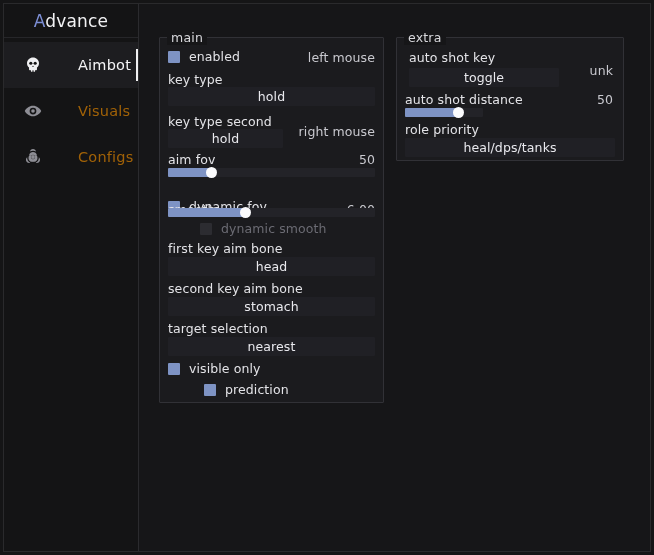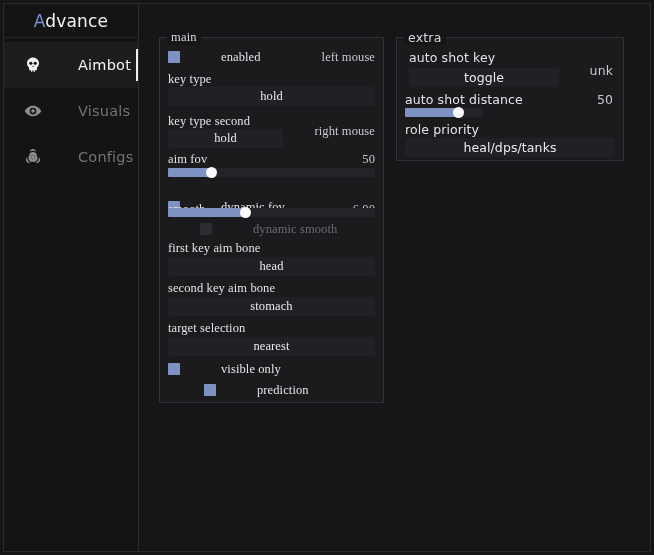--- a/index.html
+++ b/index.html
@@ -84,21 +84,21 @@
     height: 22px;
     margin-right: 10px;
     display: flex;
     align-items: center;
     justify-content: center;
     flex: none;
   }
   .navicon svg { display: block; }
   .navlabel {
     font-size: 14.5px;
-    color: #737373;
+    color: #a16207;
     letter-spacing: .2px;
   }
   .navitem.active .navlabel { color: #f4f4f6; }
 
   
   .content {
     position: absolute;
     left: 140px;
     top: 4px;
     right: 4px;
@@ -116,32 +116,31 @@
   .group-title {
     position: absolute;
     top: -8px;
     left: 7px;
     padding: 0 4px;
     background: #161618;
     font-size: 12.5px;
     color: #d8d8dc;
     letter-spacing: .2px;
   }
-  #group-main  { left: 19px;  top: 33px; width: 225px; height: 366px; font-family: Liberation Serif, serif; }
+  #group-main  { left: 19px;  top: 33px; width: 225px; height: 366px; }
   #group-extra { left: 256px; top: 33px; width: 228px; height: 124px; }
 
   .ginner { position: absolute; left: 0; top: 0; right: 0; bottom: 0; }
 
   .row {
     position: absolute;
     left: 8px;
     right: 8px;
     display: flex;
     align-items: center;
-    gap: 32px;
   }
 
   .lbl {
     font-size: 12.5px;
     color: #e3e3e7;
     letter-spacing: .1px;
     white-space: nowrap;
   }
   .lbl.dim { color: #6b6b73; }
   .val {

